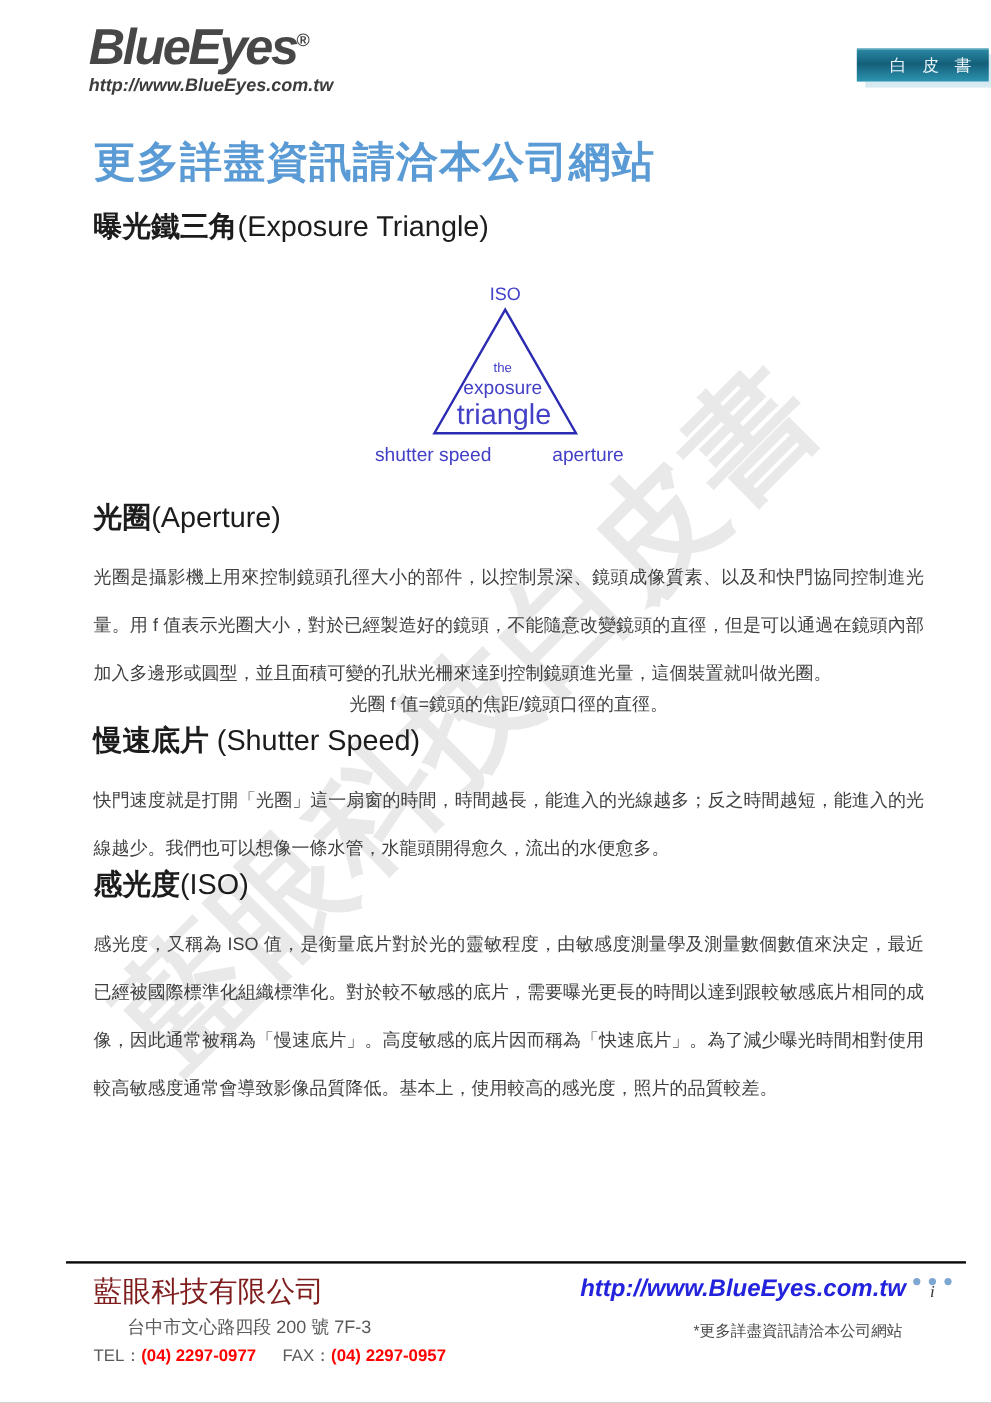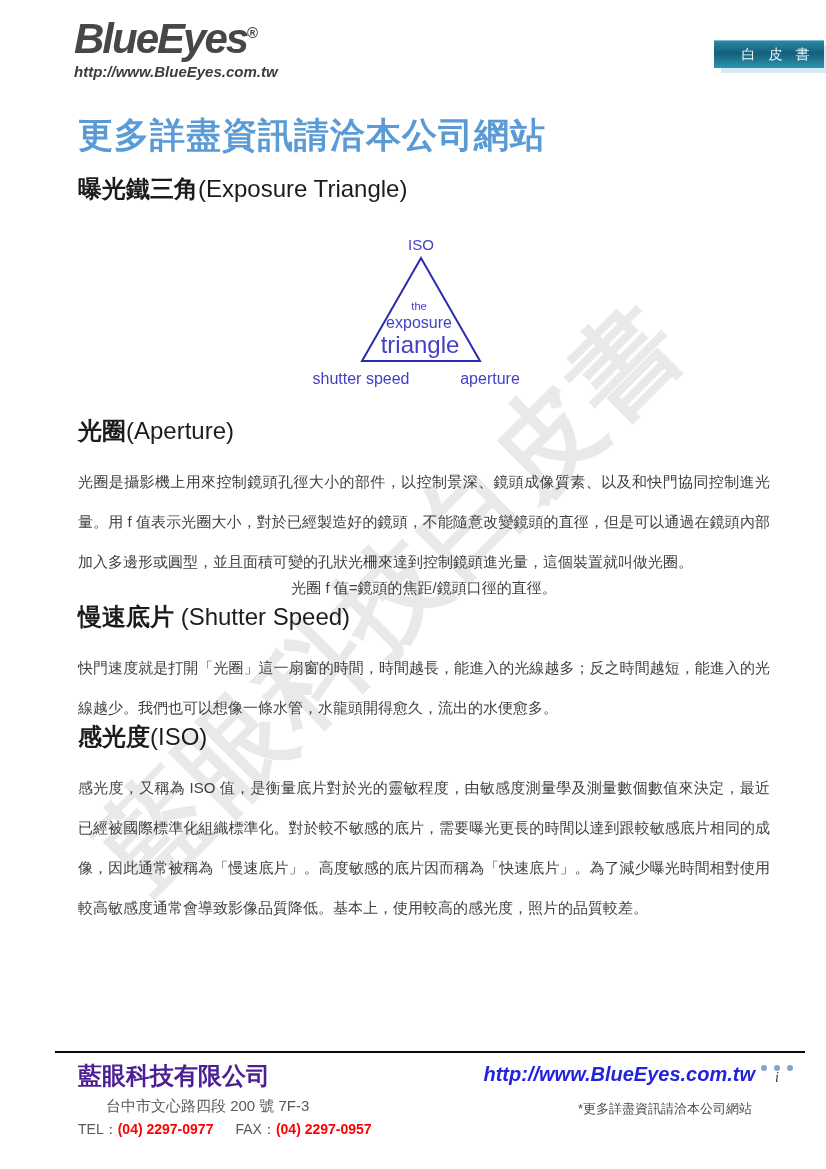--- a/index.html
+++ b/index.html
@@ -55,21 +55,21 @@
   .para {
     position:absolute; left:78px; width:692px;
     font-size:15px; line-height:40px; color:#3f3f3f; text-align:justify;
   }
   .p-aperture { top:462px; }
   .p-formula  { top:568px; text-align:center; }
   .p-shutter  { top:648px; }
   .p-iso      { top:768px; }
   
   .footer-line { position:absolute; top:1051px; left:55px; width:750px; border-top:2px solid #0a0a0a; }
-  .company { position:absolute; top:1060px; left:78px; font-size:24px; font-weight:700; color:#4c1d95; }
+  .company { position:absolute; top:1060px; left:78px; font-size:24px; font-weight:400; color:#7f1d1d; }
   .address { position:absolute; top:1097px; left:78px; font-size:15px; color:#595959;margin-left:28px; }
   .telfax  { position:absolute; top:1121px; left:78px; font-size:14px; color:#595959; }
   .telfax .num { color:#ff0000; font-weight:700; }
   .telfax .gap { display:inline-block; width:22px; }
   .footer-url {
     position:absolute; top:1063px; right:71px;
     font-size:20px; font-weight:bold; font-style:italic; color:#2323dd;
   }
   .footer-note { position:absolute; top:1100px; right:74px; font-size:13px; color:#4a4a4a; }
   .pagemark { position:absolute; top:1065px; left:759px; width:36px; text-align:center; }

